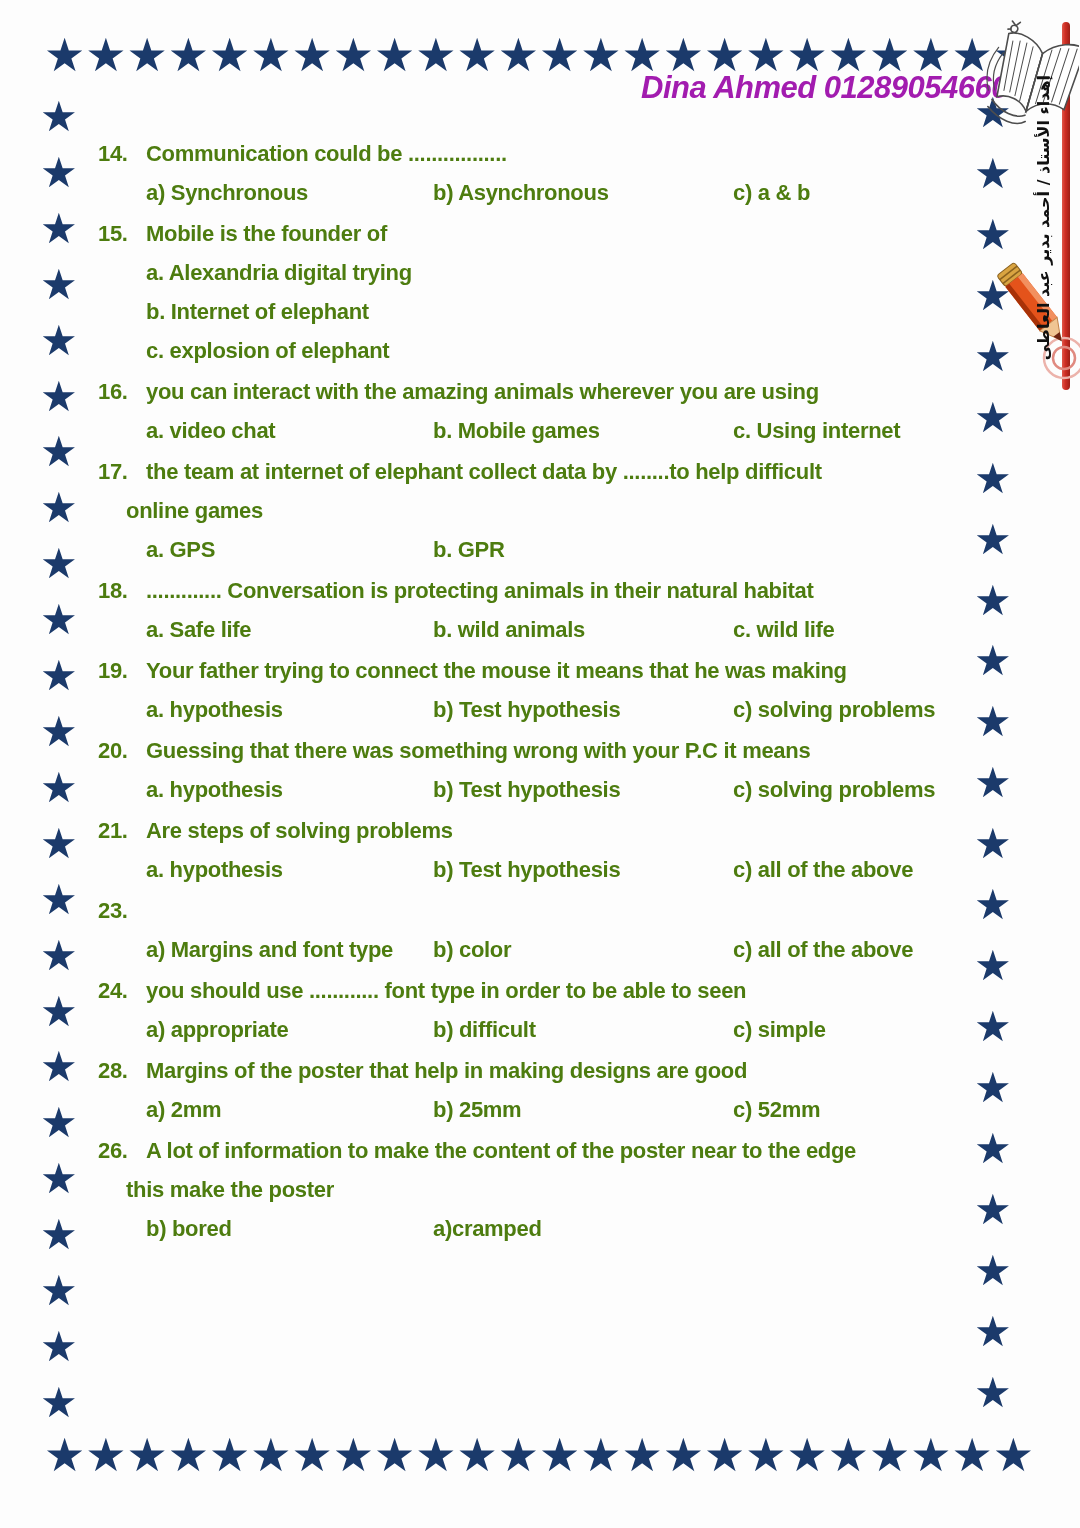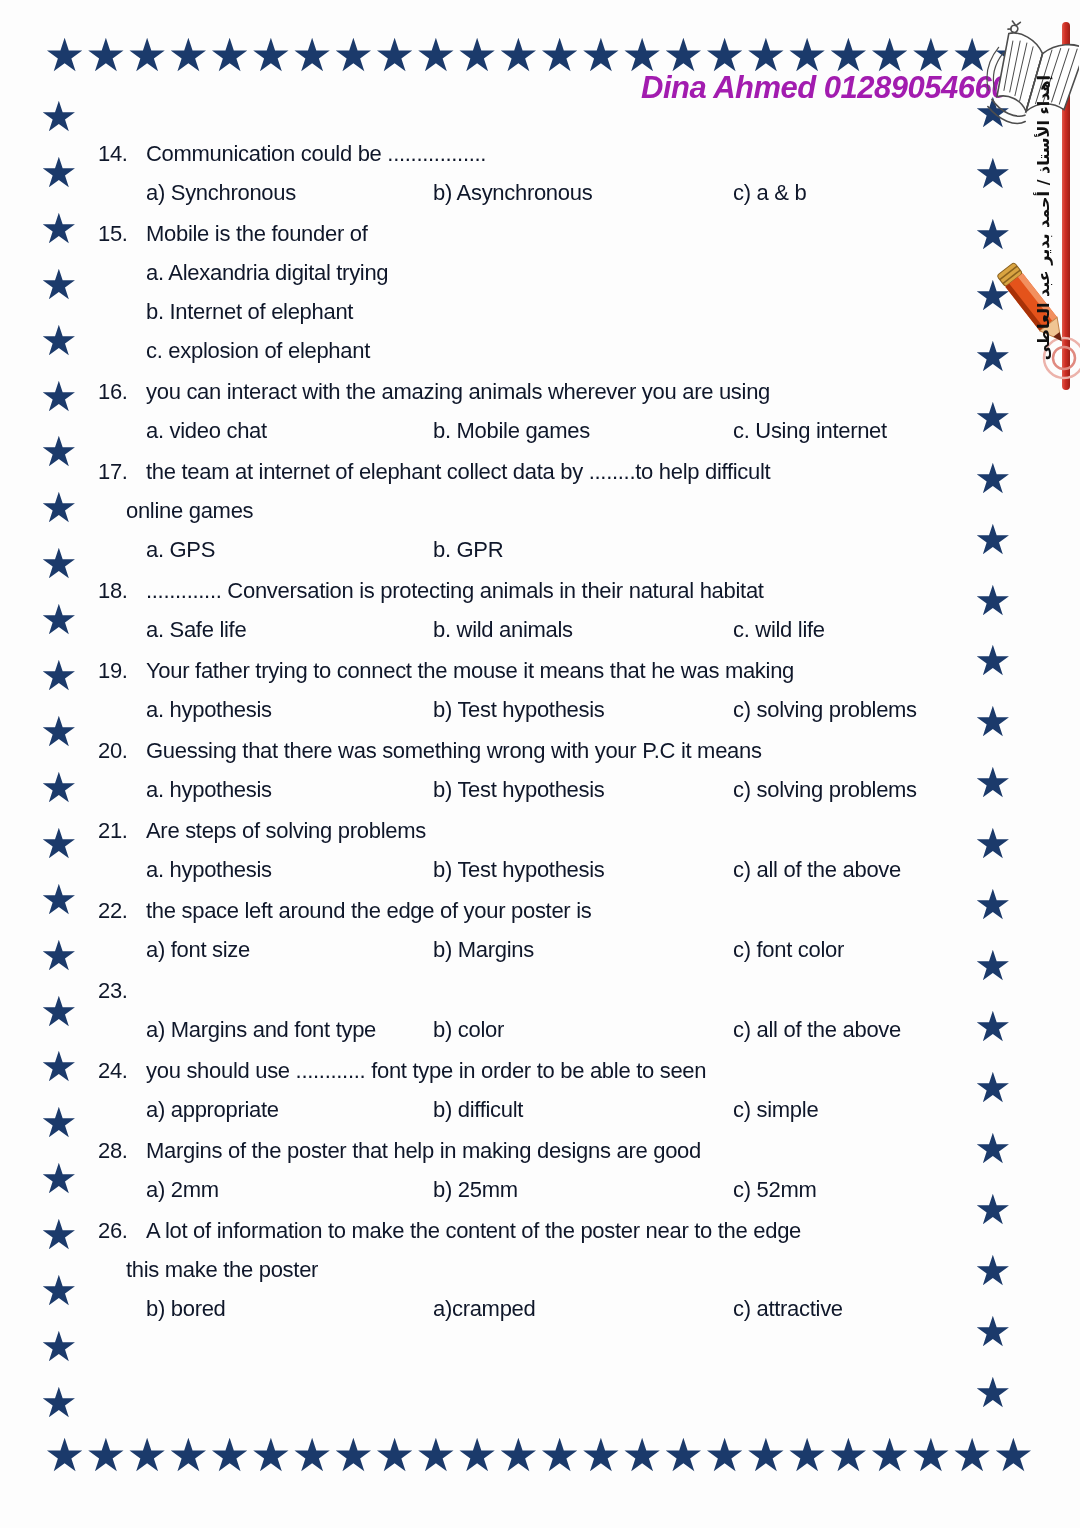--- a/index.html
+++ b/index.html
@@ -20,21 +20,21 @@
   #stars-bottom{left:44px;top:1432px;width:978px;font-size:46px;flex-direction:row;justify-content:space-between;}
   #stars-left  {left:40px;top:96px;height:1328px;font-size:42px;flex-direction:column;justify-content:space-between;}
   #stars-right {left:974px;top:92px;height:1322px;font-size:42px;flex-direction:column;justify-content:space-between;}
   
   .header-name{
     position:absolute;top:70px;left:480px;width:528px;text-align:right;
     font-size:31px;font-weight:bold;font-style:italic;letter-spacing:-0.5px;color:#a21caf;
   }
   
   .content{position:absolute;left:98px;top:134px;width:888px;
-           font-size:22px;font-weight:normal;letter-spacing:-0.3px;color:#0f172a;}
+           font-size:22px;font-weight:bold;letter-spacing:-0.3px;color:#4d7c0f;}
   .q{margin-bottom:2px;}
   .q-line{display:flex;line-height:39px;}
   .q-num{width:48px;flex:none;}
   .q-text{white-space:nowrap;}
   .q-cont{padding-left:28px;line-height:39px;white-space:nowrap;}
   .opts.row{display:grid;grid-template-columns:287px 300px auto;padding-left:48px;line-height:39px;}
   .opts.stack .opt{display:block;padding-left:48px;line-height:39px;}
   .opt{white-space:nowrap;}
   
   .red-line{position:absolute;left:1062px;top:22px;width:8px;height:368px;border-radius:4px;
@@ -294,31 +294,20 @@
         <span class="q-text">Are steps of solving problems</span>
       </div>
       <div class="opts row">
         <span class="opt">a.  hypothesis</span>
         <span class="opt">b) Test hypothesis</span>
         <span class="opt">c) all of the above</span>
       </div>
     </div>
     <div class="q">
       <div class="q-line">
-        <span class="q-num">22.</span>
-        <span class="q-text">the space left around the edge of your poster is</span>
-      </div>
-      <div class="opts row">
-        <span class="opt">a) font size</span>
-        <span class="opt">b) Margins</span>
-        <span class="opt">c) font color</span>
-      </div>
-    </div>
-    <div class="q">
-      <div class="q-line">
         <span class="q-num">23.</span>
       </div>
       <div class="opts row">
         <span class="opt">a) Margins and font type</span>
         <span class="opt">b) color</span>
         <span class="opt">c) all of the above</span>
       </div>
     </div>
     <div class="q">
       <div class="q-line">
@@ -344,16 +333,15 @@
     </div>
     <div class="q">
       <div class="q-line">
         <span class="q-num">26.</span>
         <span class="q-text">A lot of information to make the content of the poster near to the edge</span>
       </div>
       <div class="q-cont">this make the poster</div>
       <div class="opts row">
         <span class="opt">b) bored</span>
         <span class="opt">a)cramped</span>
-        <span class="opt">c) attractive</span>
       </div>
     </div>
   </div>
 
 </body></html>

